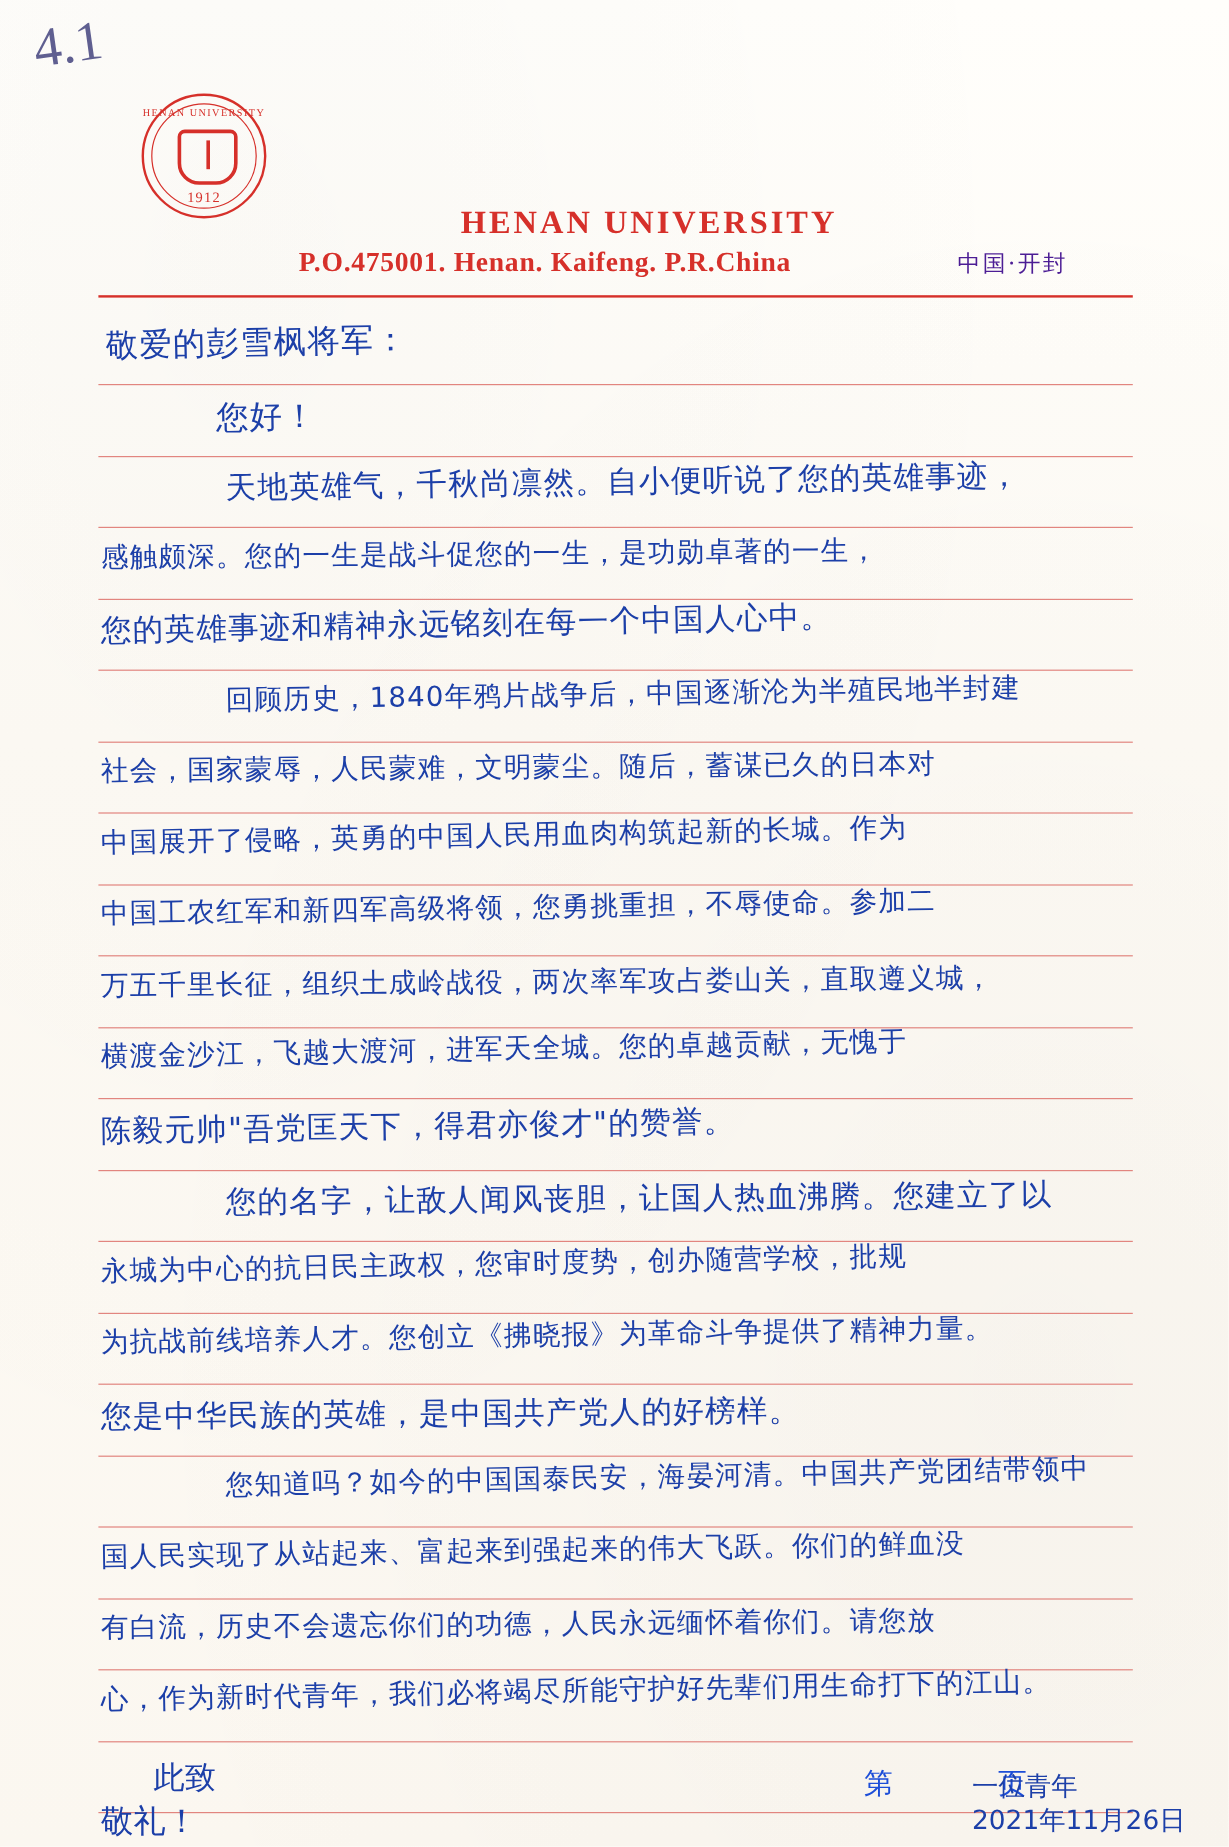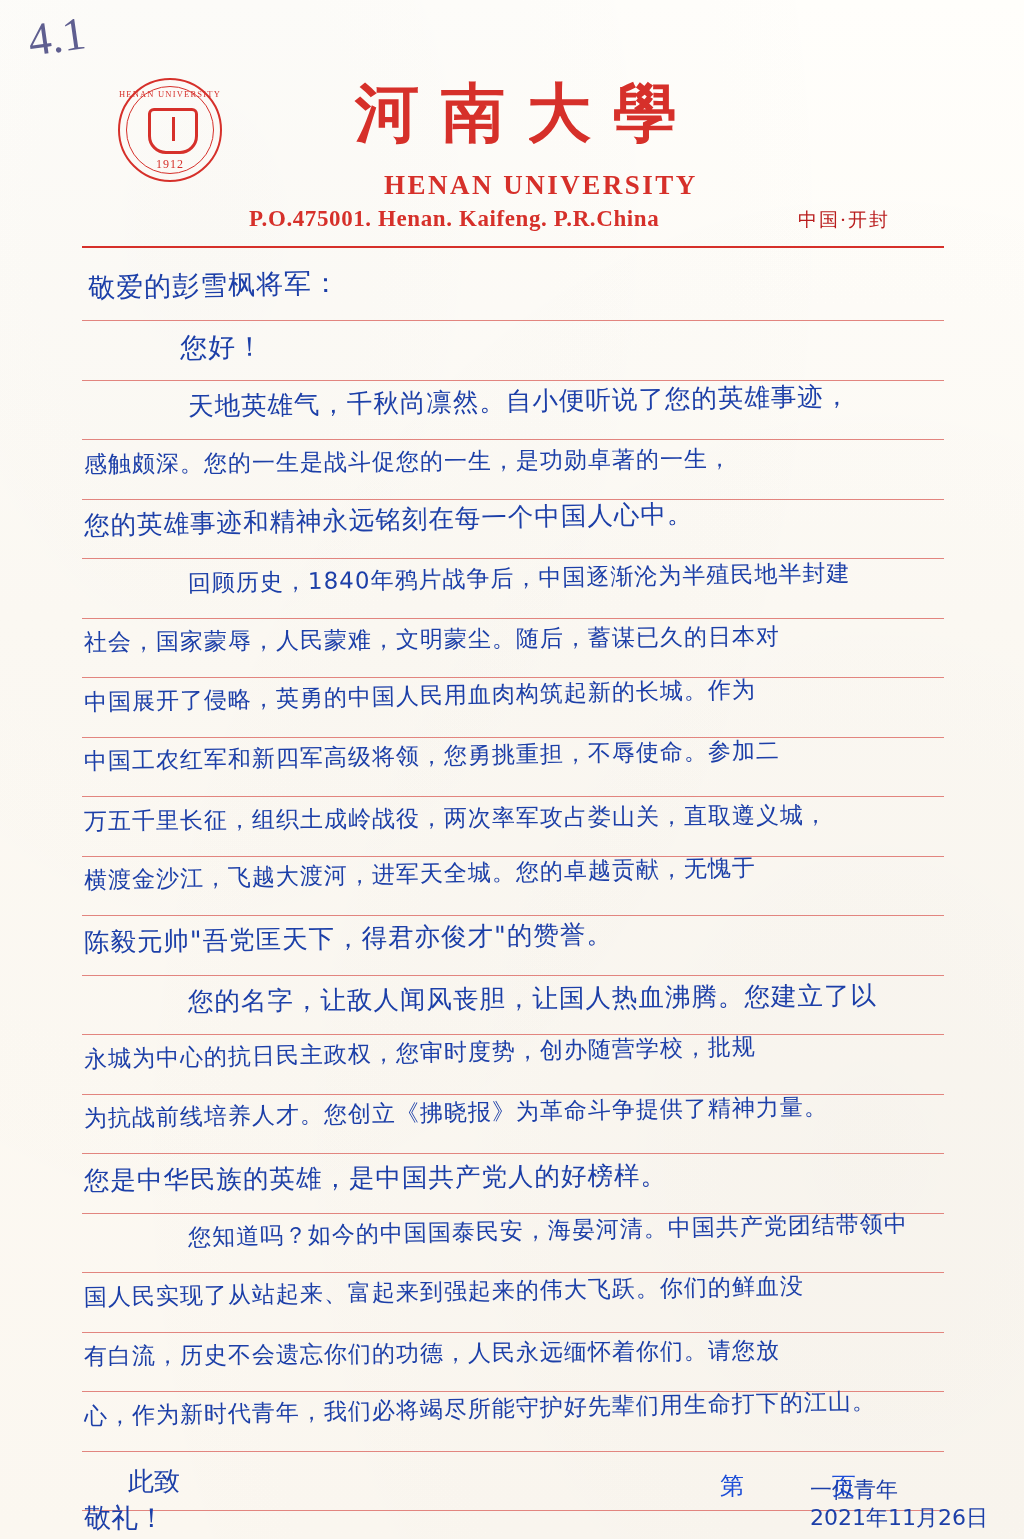--- a/index.html
+++ b/index.html
@@ -140,21 +140,21 @@
     letter-spacing: 0.6px;
     color: #d6302a;
     white-space: nowrap;
   }
   .uni-addr-cn {
     position: absolute;
     left: 798px;
     top: 207px;
     font-family: "DejaVu Serif", serif;
     font-size: 19px;
-    color: #b91c1c;
+    color: #4c1d95;
     letter-spacing: 2px;
     white-space: nowrap;
   }
   .head-rule {
     position: absolute;
     left: 82px;
     top: 246px;
     width: 862px;
     height: 2px;
     background: #d6302a;
@@ -238,21 +238,20 @@
     <div class="corner-mark">4.1</div>
 
     <div class="crest">
       <div class="ring-outer"></div>
       <div class="ring-inner"></div>
       <div class="crest-arc">HENAN UNIVERSITY</div>
       <div class="center-blob"></div>
       <div class="crest-year">1912</div>
     </div>
 
-    <div class="uni-cn">河南大學</div>
     <div class="uni-en">HENAN UNIVERSITY</div>
     <div class="uni-addr">P.O.475001. Henan. Kaifeng. P.R.China</div>
     <div class="uni-addr-cn">中国·开封</div>
     <div class="head-rule"></div>
   </div>
 
   <div class="rules" id="rules">
       <div class="rule" style="top: 58px;"></div>
       <div class="rule" style="top: 117.5px;"></div>
       <div class="rule" style="top: 177px;"></div>

